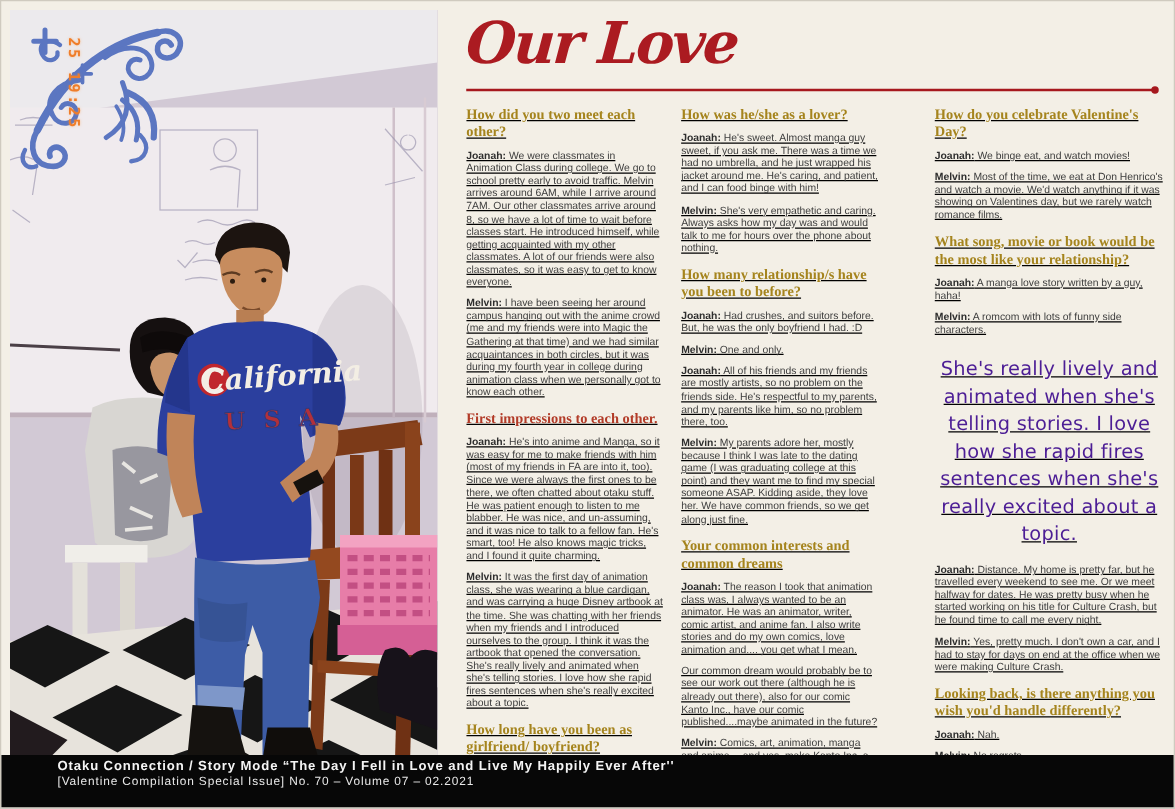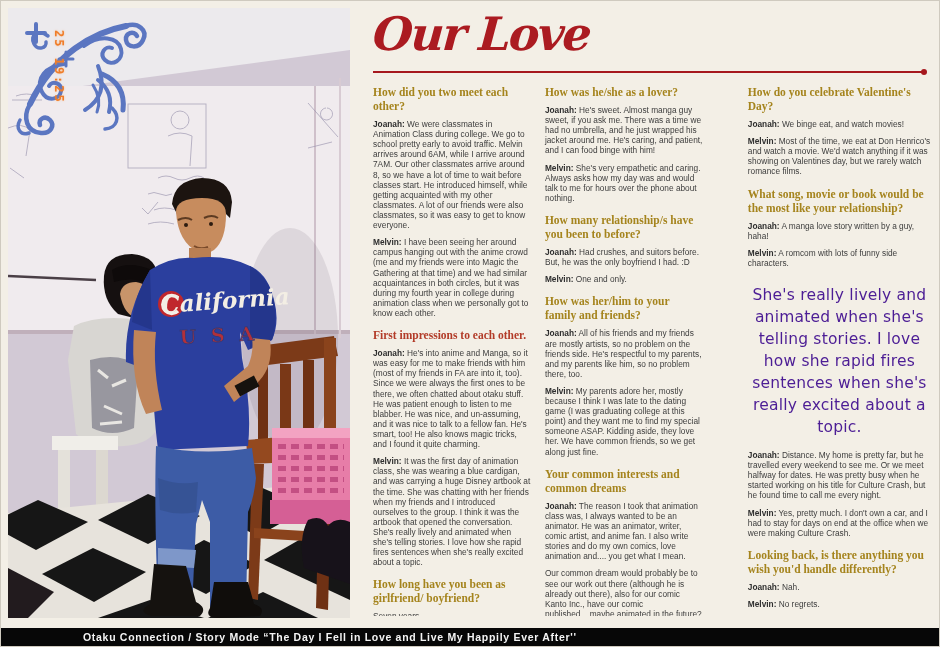--- a/index.html
+++ b/index.html
@@ -19,36 +19,36 @@
   
   .content{position:absolute;left:368px;top:6px;right:8px;bottom:30px;}
   .title{
     font-family:"DejaVu Serif",serif;font-style:italic;font-weight:bold;
     font-size:46px;line-height:1.1;color:#ab1b21;letter-spacing:-2px;
     transform:skewX(-4deg);margin:2px 0 0 4px;
   }
   .rule{position:absolute;left:4px;top:64px;right:6px;height:2px;background:#a6181e;}
   .rule::after{content:"";position:absolute;right:-2px;top:-2px;width:6px;height:6px;border-radius:50%;background:#a6181e;}
   .columns{position:absolute;left:4px;top:78px;right:0;bottom:0;display:flex;gap:14px;overflow:hidden;}
-  .col{flex:1;min-width:0;}
+  .col{flex:1;min-width:0;text-decoration:underline;}
   .columns .col:nth-child(3){flex:1.16;margin-left:31px;}
   .hd{font-family:"Liberation Serif",serif;font-weight:bold;font-size:11.5px;line-height:1.22;margin:10px 0 6px 0;}
   .col .hd:first-child{margin-top:0;}
   .hd-gold{color:#a5841d;}
   .hd-red{color:#b23b28;}
   .para{font-size:8.3px;line-height:1.22;color:#3d3d3d;margin:0 0 7px 0;}
   .para b{color:#2e2e2e;}
   .pullquote{
     font-family:"DejaVu Sans",sans-serif;font-size:15.5px;line-height:1.42;color:#4c1d95;
     text-align:center;margin:16px 0 12px 0;letter-spacing:.2px;
   }
   
   .footer{
-    position:absolute;left:0;right:0;bottom:0;height:18px;background:#070707;color:#f4f4f4;
-    padding:3px 0 0 82px;box-sizing:border-box;
+    position:absolute;left:0;right:0;bottom:0;height:42px;background:#070707;color:#f4f4f4;
+    padding:3px 0 0 45px;box-sizing:border-box;
   }
   .footer .l1{font-size:10.5px;letter-spacing:.7px;line-height:1.25;}
   .footer .l1 .pfx{font-weight:600;}
   .footer .l1 .ttl{font-weight:bold;}
   .footer .l2{font-size:9.5px;letter-spacing:.7px;color:#e9e9e9;line-height:1.2;}
 </style>
 </head>
 <body>
 
 <div class="page">
@@ -216,21 +216,20 @@
           <h3 class="hd hd-gold">How long have you been as girlfriend/ boyfriend?</h3>
           <p class="para">Seven years.</p>
         </div>
         <div class="col">
           <h3 class="hd hd-gold">How was he/she as a lover?</h3>
           <p class="para"><b>Joanah:</b> He's sweet. Almost manga guy sweet, if you ask me. There was a time we had no umbrella, and he just wrapped his jacket around me. He's caring, and patient, and I can food binge with him!</p>
           <p class="para"><b>Melvin:</b> She's very empathetic and caring. Always asks how my day was and would talk to me for hours over the phone about nothing.</p>
           <h3 class="hd hd-gold">How many relationship/s have you been to before?</h3>
           <p class="para"><b>Joanah:</b> Had crushes, and suitors before. But, he was the only boyfriend I had. :D</p>
           <p class="para"><b>Melvin:</b> One and only.</p>
-          <h3 class="hd hd-gold">How was her/him to your family and friends?</h3>
           <p class="para"><b>Joanah:</b> All of his friends and my friends are mostly artists, so no problem on the friends side. He's respectful to my parents, and my parents like him, so no problem there, too.</p>
           <p class="para"><b>Melvin:</b> My parents adore her, mostly because I think I was late to the dating game (I was graduating college at this point) and they want me to find my special someone ASAP. Kidding aside, they love her. We have common friends, so we get along just fine.</p>
           <h3 class="hd hd-gold">Your common interests and common dreams</h3>
           <p class="para"><b>Joanah:</b> The reason I took that animation class was, I always wanted to be an animator. He was an animator, writer, comic artist, and anime fan. I also write stories and do my own comics, love animation and.... you get what I mean.</p>
           <p class="para">Our common dream would probably be to see our work out there (although he is already out there), also for our comic Kanto Inc., have our comic published....maybe animated in the future?</p>
           <p class="para"><b>Melvin:</b> Comics, art, animation, manga and anime… and yes, make Kanto Inc. a movie, anime, or a tv series sometime in the future.</p>
         </div>
         <div class="col">
           <h3 class="hd hd-gold">How do you celebrate Valentine's Day?</h3>
           <p class="para"><b>Joanah:</b> We binge eat, and watch movies!</p>

